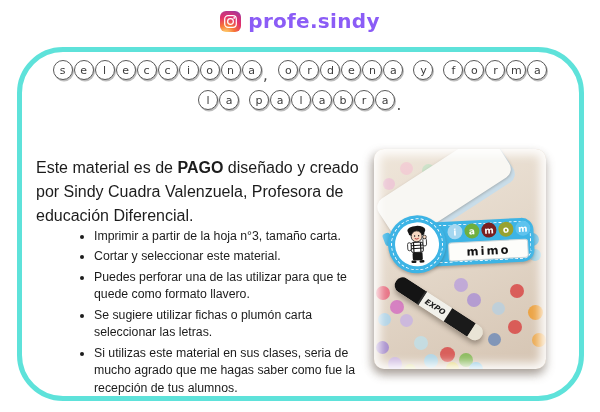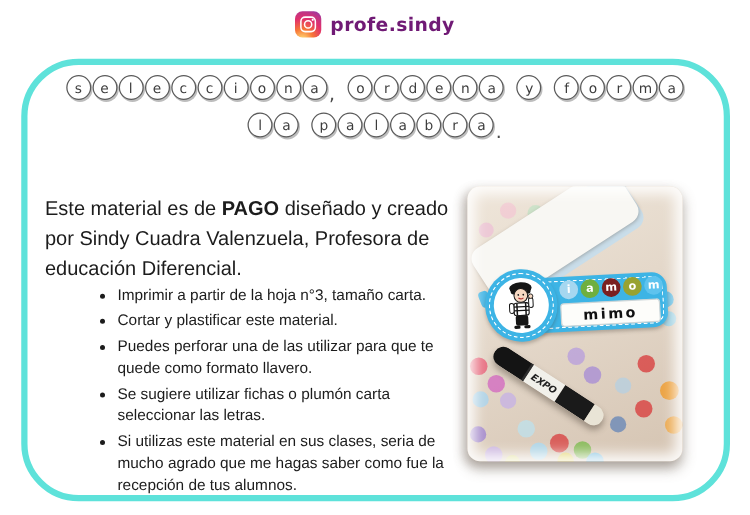--- a/index.html
+++ b/index.html
@@ -5,21 +5,21 @@
   html,body{margin:0;padding:0;background:#fff;}
   .stage{position:relative;width:600px;height:412px;background:#ffffff;overflow:hidden;
          font-family:"Liberation Sans",sans-serif;color:#1c1c1c;}
 
   
   .header{position:absolute;top:9px;left:0;right:0;display:flex;align-items:center;
           justify-content:center;gap:7px;}
   .ig-icon{width:21px;height:21px;border-radius:6px;flex:0 0 auto;
            background:radial-gradient(circle at 28% 110%, #fdc468 10%, #f77737 32%, #e1306c 62%, #c13584 80%, #833ab4 100%);
            display:flex;align-items:center;justify-content:center;}
-  .handle{font-family:"DejaVu Sans",sans-serif;font-weight:700;font-size:15px;color:#701a75;letter-spacing:.3px;}
+  .handle{font-family:"DejaVu Sans",sans-serif;font-weight:700;font-size:20px;color:#8b5cf6;letter-spacing:.3px;}
 
   
   .frame{position:absolute;left:17px;top:47px;width:567px;height:354px;box-sizing:border-box;
          border:5px solid #5ee2da;border-radius:46px;}
 
   
   .title{position:absolute;top:60px;left:0;right:0;text-align:center;line-height:1;}
   .title-line{display:flex;justify-content:center;align-items:flex-end;margin-bottom:10px;}
   .bub{display:inline-flex;align-items:center;justify-content:center;width:18px;height:18px;
        border:1.6px solid #5a5a5a;border-radius:50%;margin:0 .5px;background:#fff;
@@ -139,21 +139,21 @@
         <span class="bub">r</span>
         <span class="bub">a</span>
         <span class="punct">.</span>
       </div>
   </div>
 
   <p class="intro"><span>Este material es de </span><b>PAGO</b><span> diseñado y creado por Sindy Cuadra Valenzuela, Profesora de educación Diferencial.</span></p>
 
   <ul class="bullets">
       <li>Imprimir a partir de la hoja n°3, tamaño carta.</li>
-      <li>Cortar y plastificar este material.</li>
+      <li>Cortar y seleccionar este material.</li>
       <li>Puedes perforar una de las utilizar para que te
 quede como formato llavero.</li>
       <li>Se sugiere utilizar fichas o plumón carta
 seleccionar las letras.</li>
       <li>Si utilizas este material en sus clases, seria de
 mucho agrado que me hagas saber como fue la
 recepción de tus alumnos.</li>
     </ul>
 
   <div class="photo">

